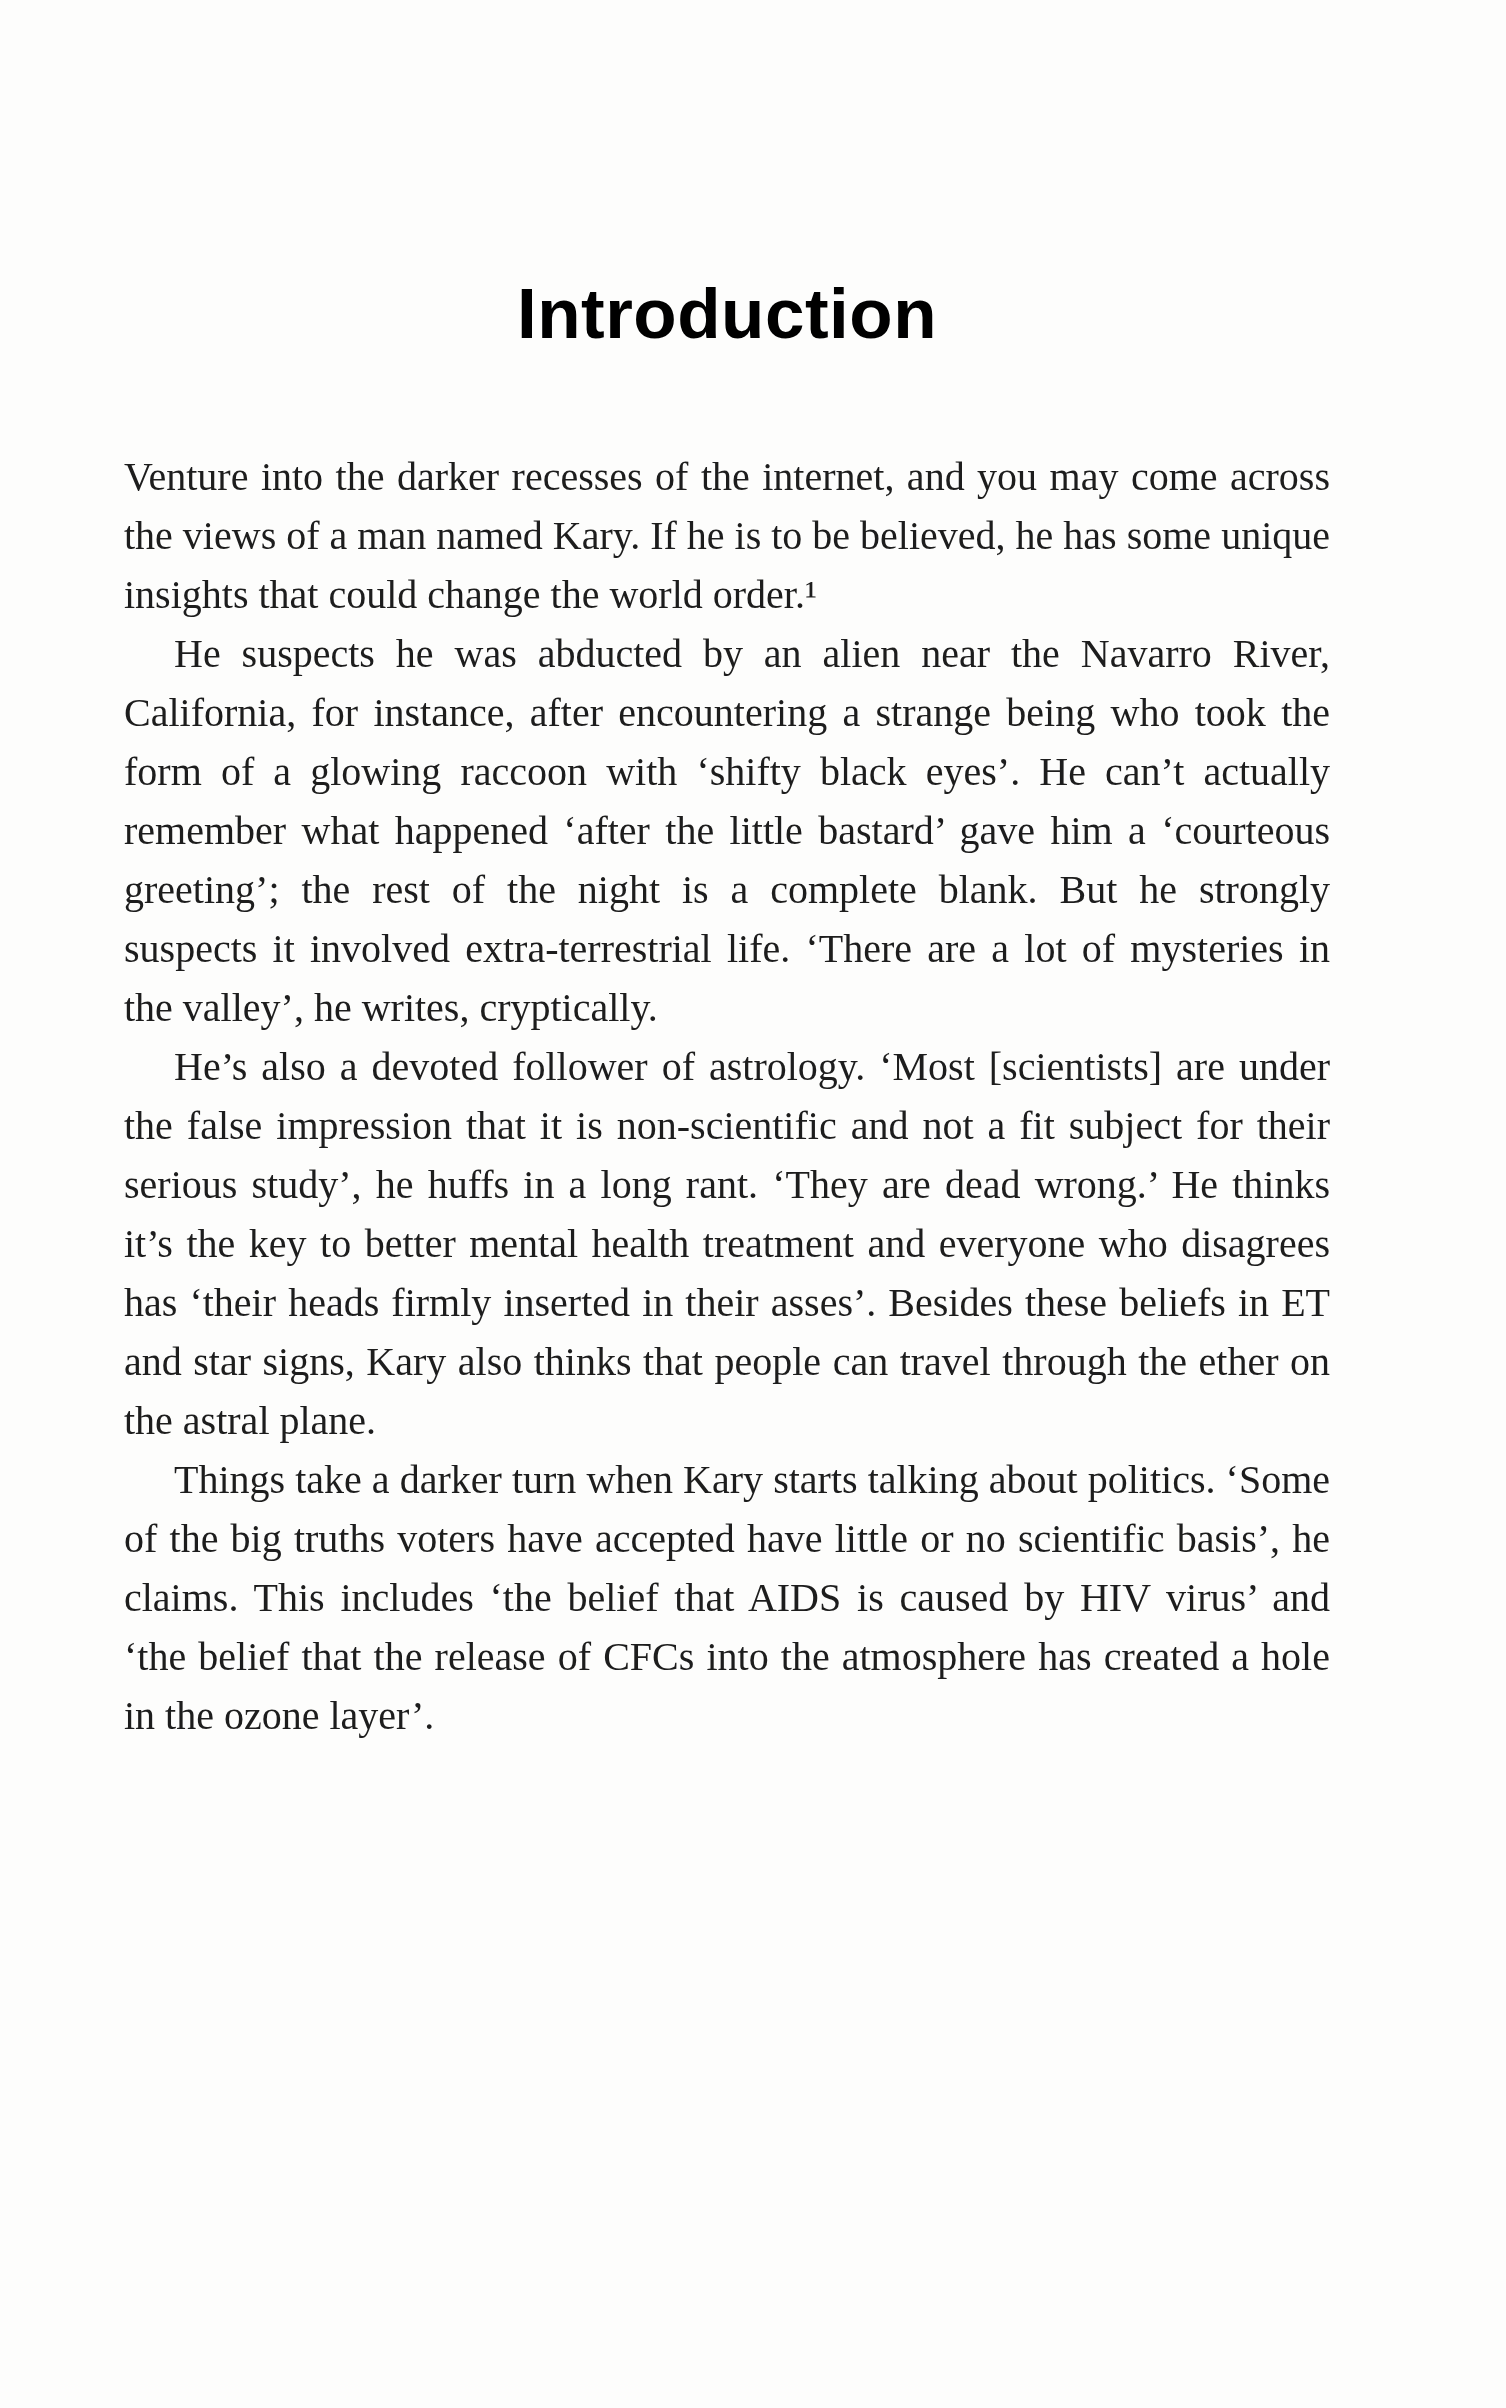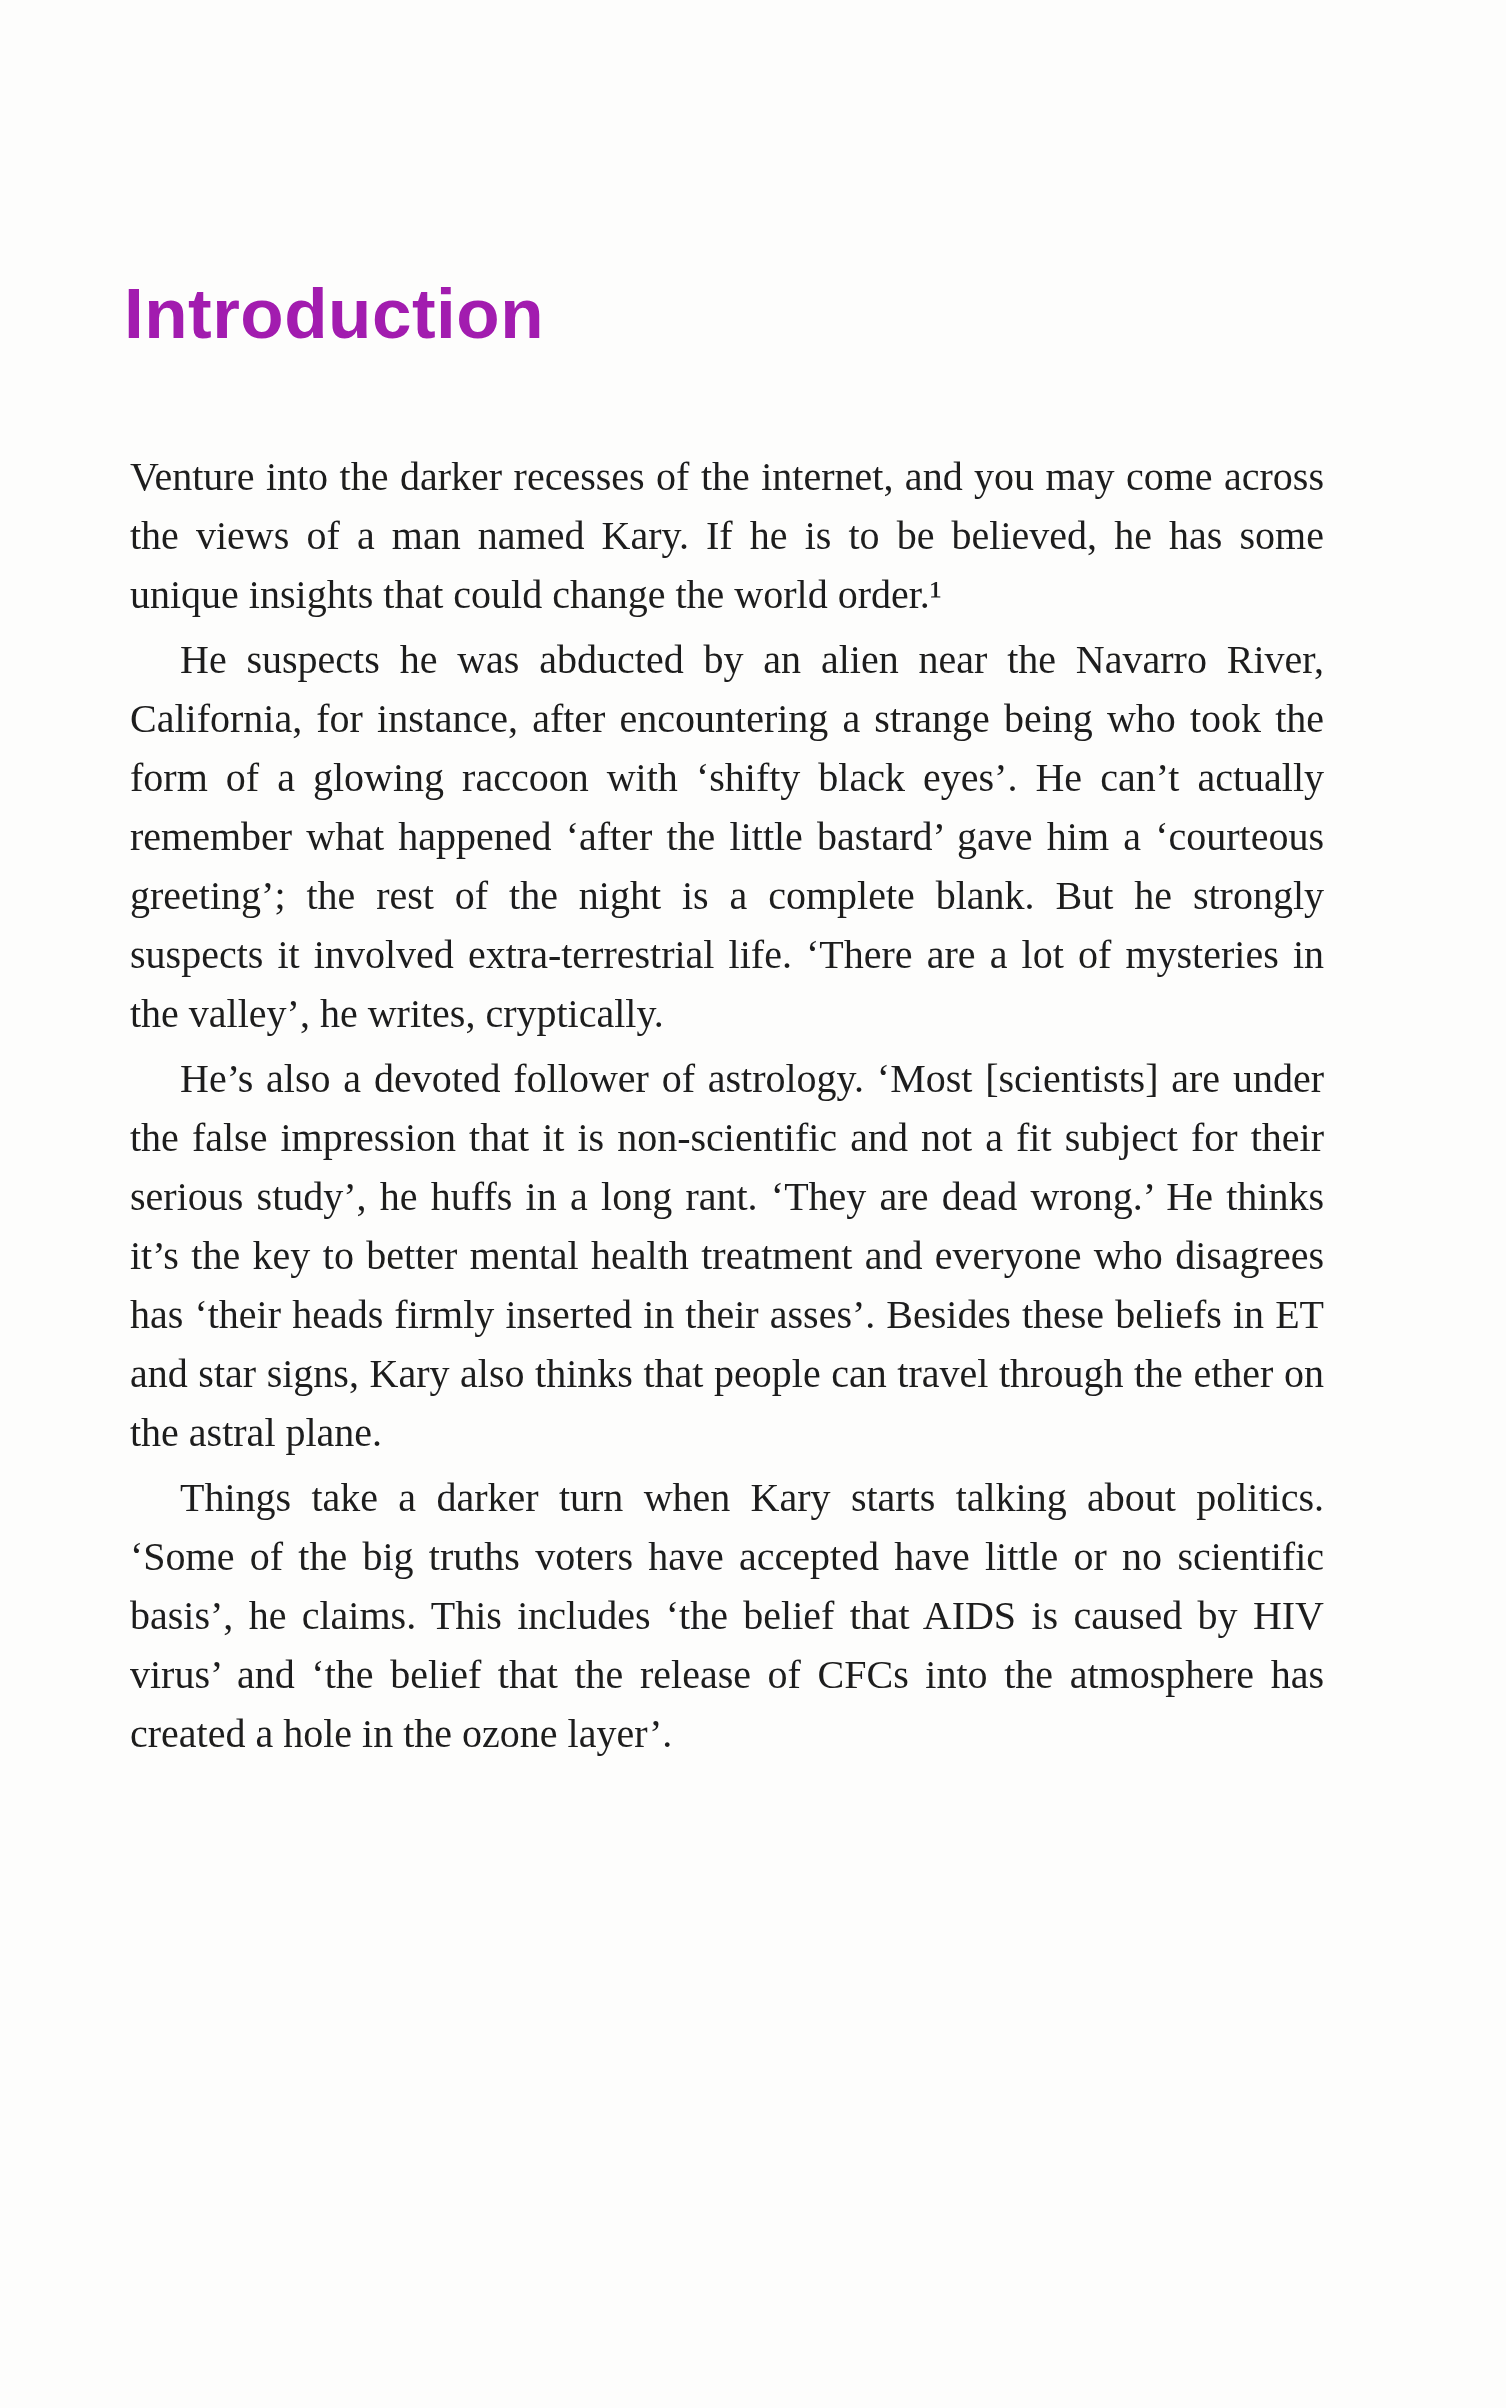--- a/index.html
+++ b/index.html
@@ -15,33 +15,34 @@
     box-sizing: border-box;
     padding: 275px 176px 0 124px;
     color: #1d1d1d;
     overflow: hidden;
   }
   .chapter-title {
     font-family: "Liberation Sans", "DejaVu Sans", sans-serif;
     font-weight: 700;
     font-size: 71px;
     line-height: 1.1;
+    text-align: center;
     margin: 0 0 94px 0;
-    color: #a21caf;
+    color: #000000;
     letter-spacing: 0.5px;
   }
   .body-text {
     font-family: "Liberation Serif", "DejaVu Serif", serif;
     font-size: 40px;
     line-height: 59px;
     text-align: justify;
     color: #1d1d1d;
   }
   .body-text p {
-    margin: 6px;
+    margin: 0;
     text-indent: 50px;
   }
   .body-text p.first {
     text-indent: 0;
   }
 </style>
 </head>
 <body>
 
 <div class="page">

